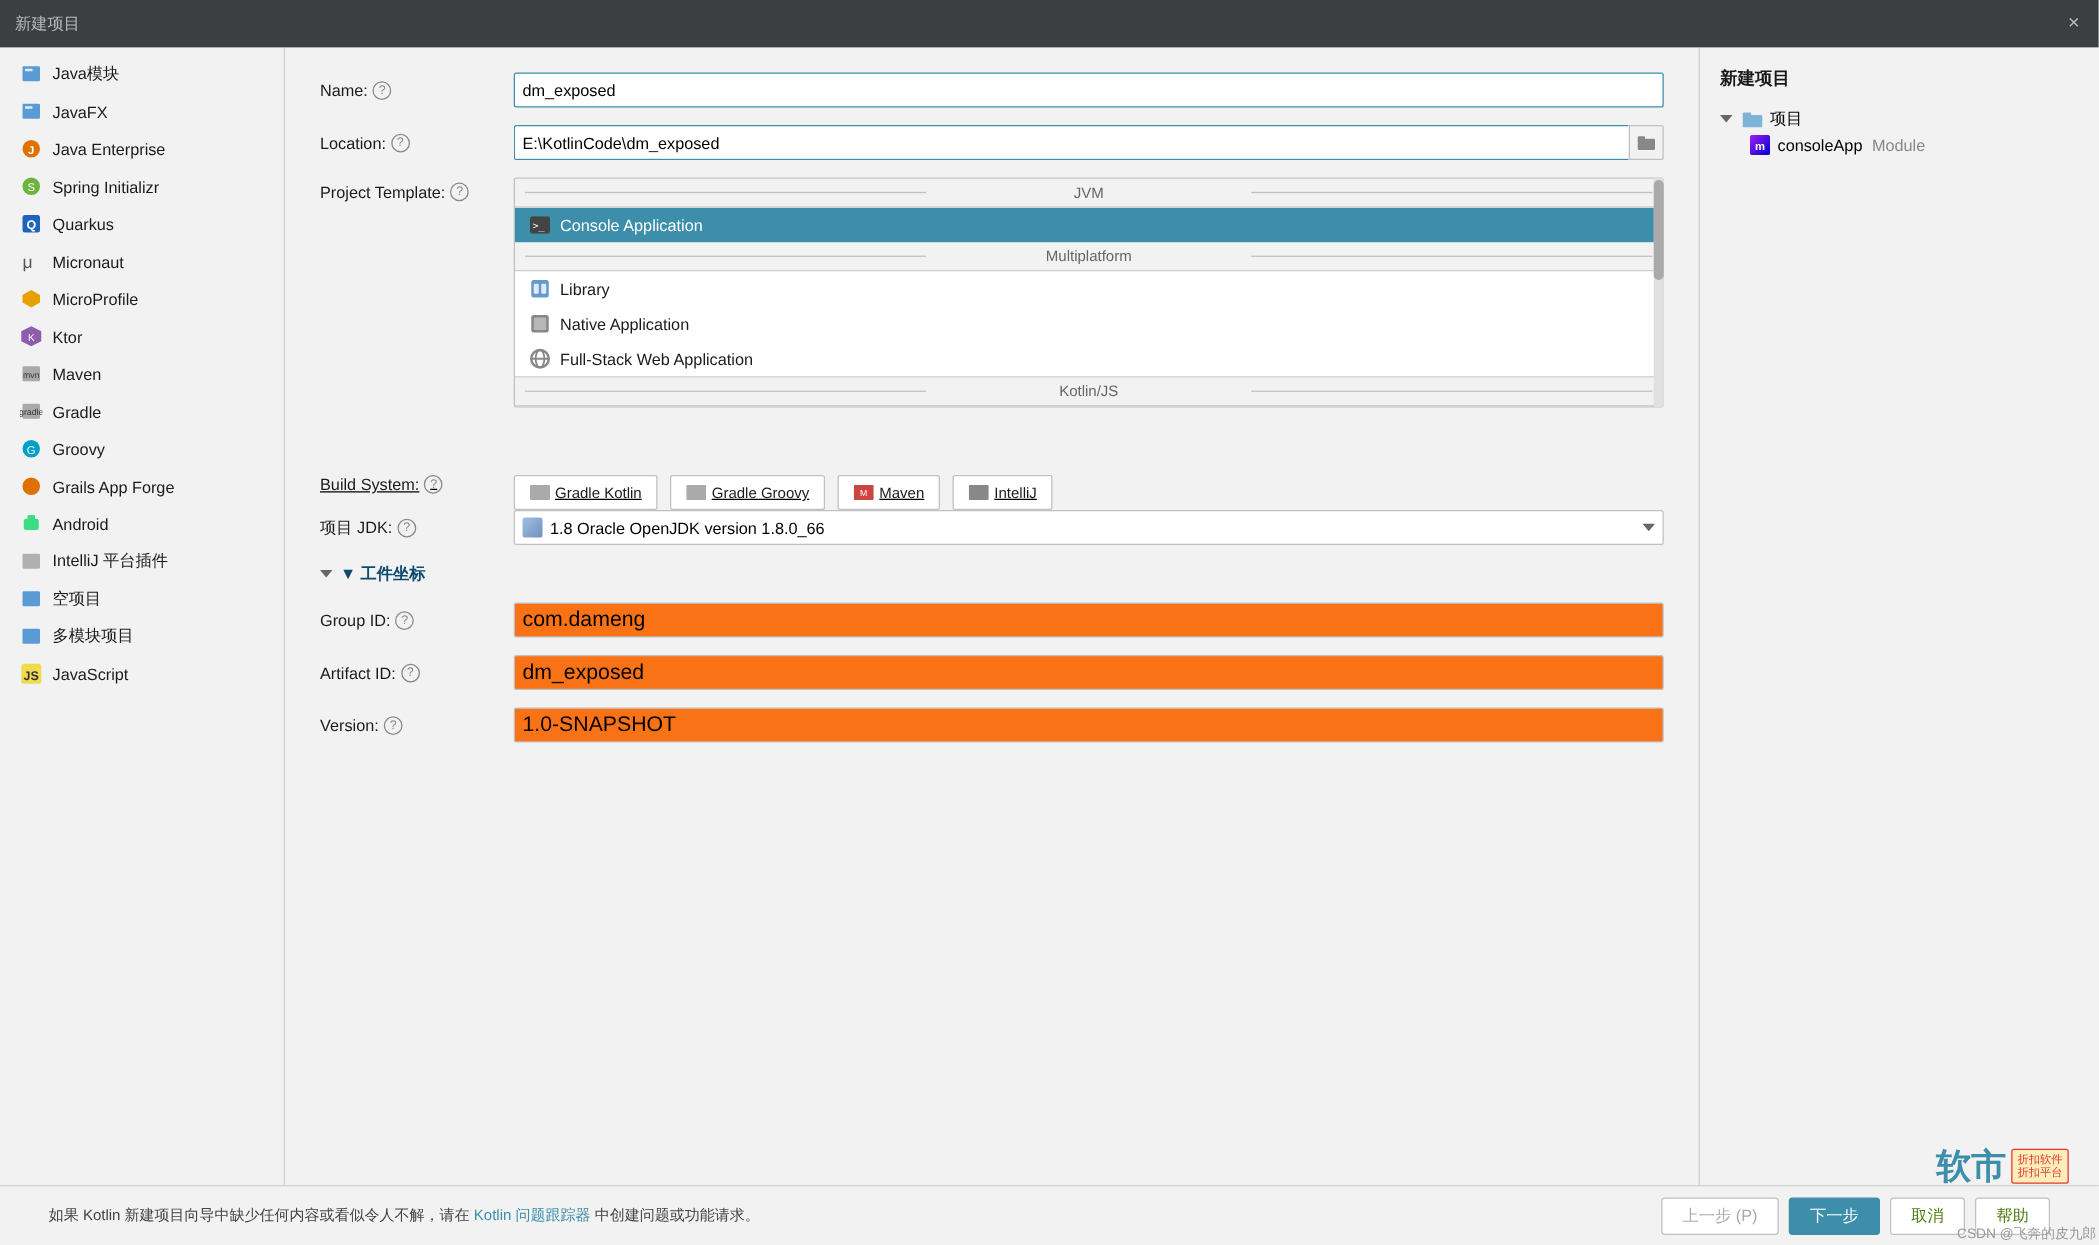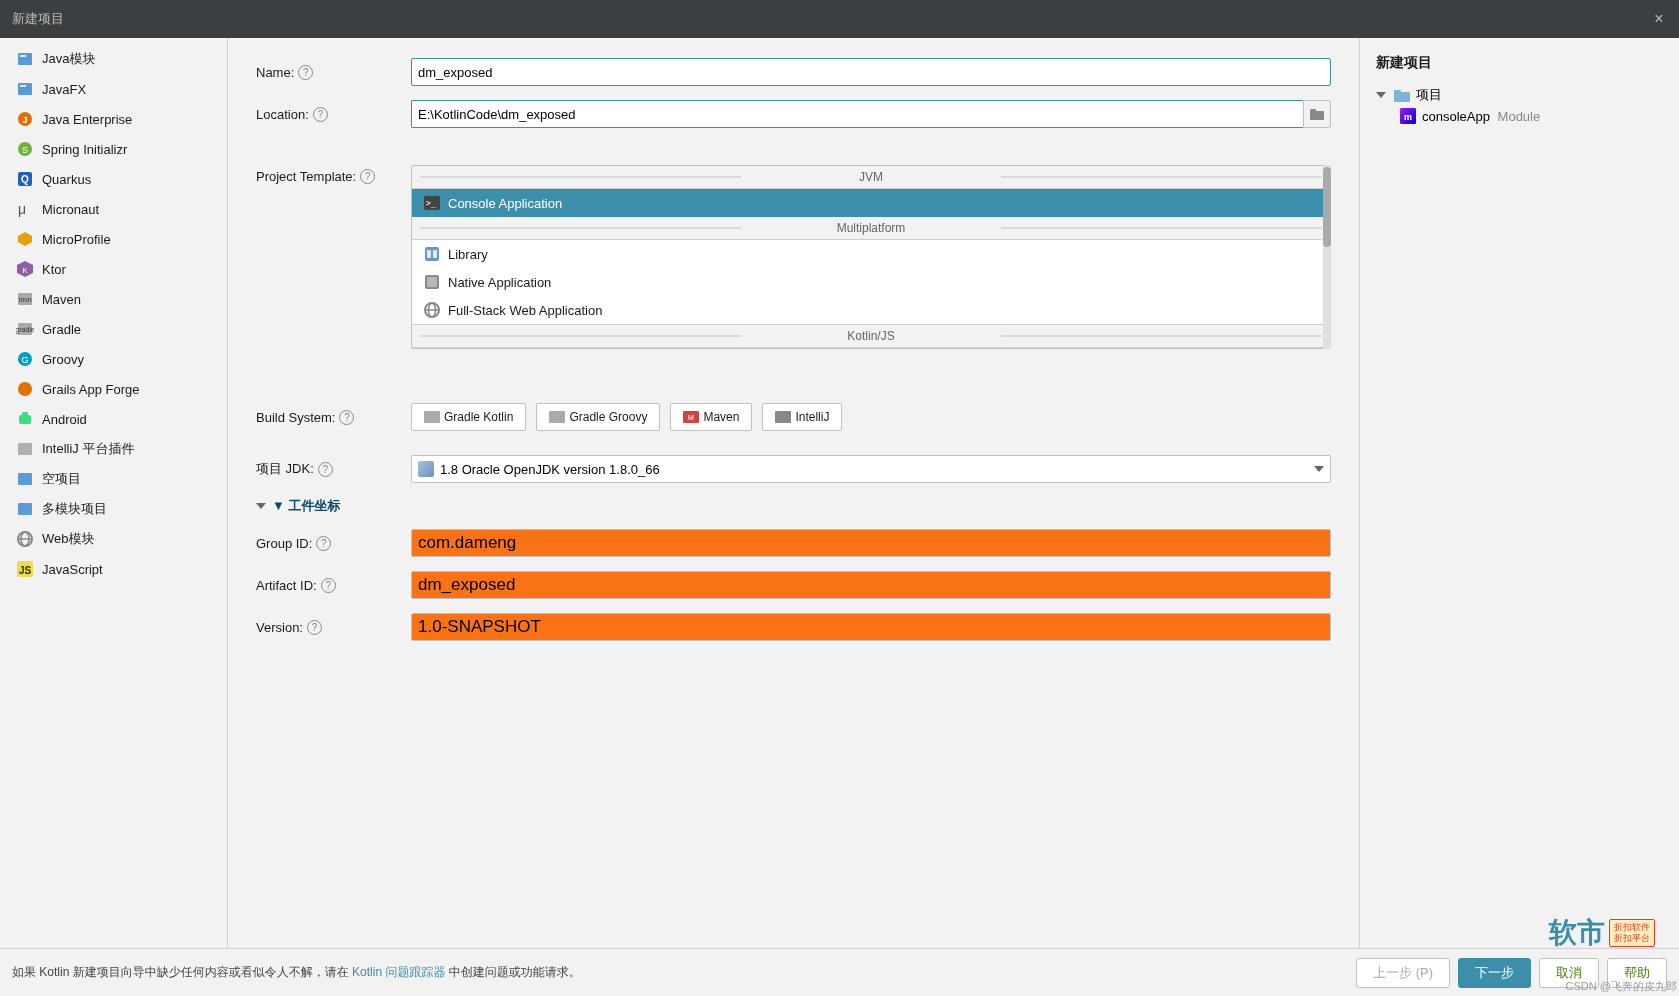--- a/index.html
+++ b/index.html
@@ -267,22 +267,23 @@
     }
 
     .template-wrapper {
       position: relative;
       flex: 1;
     }
 
     
     .build-system-row {
       display: flex;
-      align-items: center;
-      margin-bottom: 24px;
+      align-items: flex-start;
+      margin-bottom: 0;
+      text-decoration: underline;
     }
 
     .build-btn {
       height: 28px;
       padding: 0 12px;
       border: 1px solid #c0c0c0;
       background: #ffffff;
       cursor: pointer;
       font-size: 12px;
       color: #1a1a1a;
@@ -350,21 +351,21 @@
     }
 
     
     .bottom-bar {
       height: 48px;
       background: #f2f2f2;
       border-top: 1px solid #d0d0d0;
       display: flex;
       align-items: center;
       justify-content: space-between;
-      padding: 0 12px;
+      padding: 0 39px;
     }
 
     .bottom-info {
       font-size: 12px;
       color: #444;
       max-width: 700px;
     }
 
     .bottom-info a {
       color: #3c8eaa;
@@ -600,30 +601,20 @@
 
       <div class="sidebar-item">
         <div class="sidebar-icon">
           <svg width="18" height="18" viewBox="0 0 18 18">
               <rect x="2" y="3" width="14" height="12" rx="1" fill="#5b9bd5"></rect>
             </svg>
         </div>
         <span>多模块项目</span>
       </div>
 
-      <div class="sidebar-item">
-        <div class="sidebar-icon">
-          <svg width="18" height="18" viewBox="0 0 18 18">
-              <circle cx="9" cy="9" r="7" fill="none" stroke="#888" stroke-width="2"></circle>
-              <ellipse cx="9" cy="9" rx="4" ry="7" fill="none" stroke="#888" stroke-width="1.5"></ellipse>
-              <line x1="2" y1="9" x2="16" y2="9" stroke="#888" stroke-width="1.5"></line>
-            </svg>
-        </div>
-        <span>Web模块</span>
-      </div>
 
       <div class="sidebar-item">
         <div class="sidebar-icon">
           <svg width="18" height="18" viewBox="0 0 18 18">
               <rect x="1" y="1" width="16" height="16" rx="2" fill="#f0db4f"></rect>
               <text x="9" y="14" text-anchor="middle" font-size="10" font-weight="bold" fill="#323330">JS</text>
             </svg>
         </div>
         <span>JavaScript</span>
       </div>
@@ -648,21 +639,21 @@
           <input type="text" class="form-input" value="E:\KotlinCode\dm_exposed" style="">
           <button class="browse-btn">
             <svg width="14" height="12" viewBox="0 0 14 12">
               <rect x="0" y="3" width="14" height="9" rx="1" fill="#888"></rect>
               <rect x="0" y="1" width="6" height="4" rx="1" fill="#888"></rect>
             </svg>
           </button>
         </div>
       </div>
 
-      <div class="form-row" style="align-items:flex-start;margin-top:23px;">
+      <div class="form-row" style="align-items:flex-start;">
         <div class="form-label" style="margin-top:4px;">
           <span>Project Template:</span>
           <div class="help-icon">?</div>
         </div>
         <div class="template-wrapper">
           <div class="template-dropdown">
 
             <div class="template-section-header">
               <span>JVM</span>
             </div>

